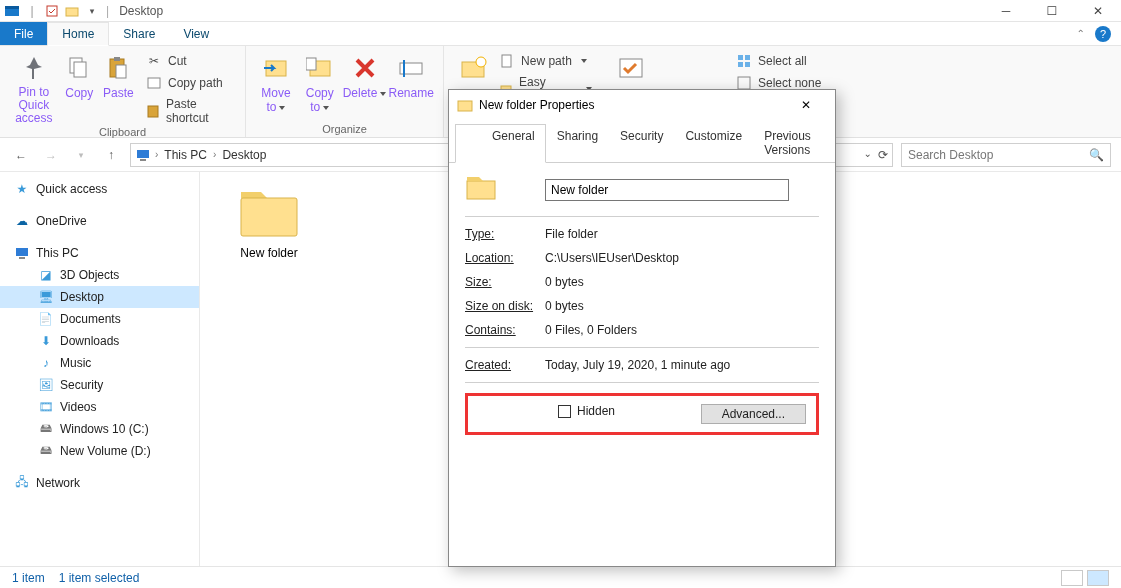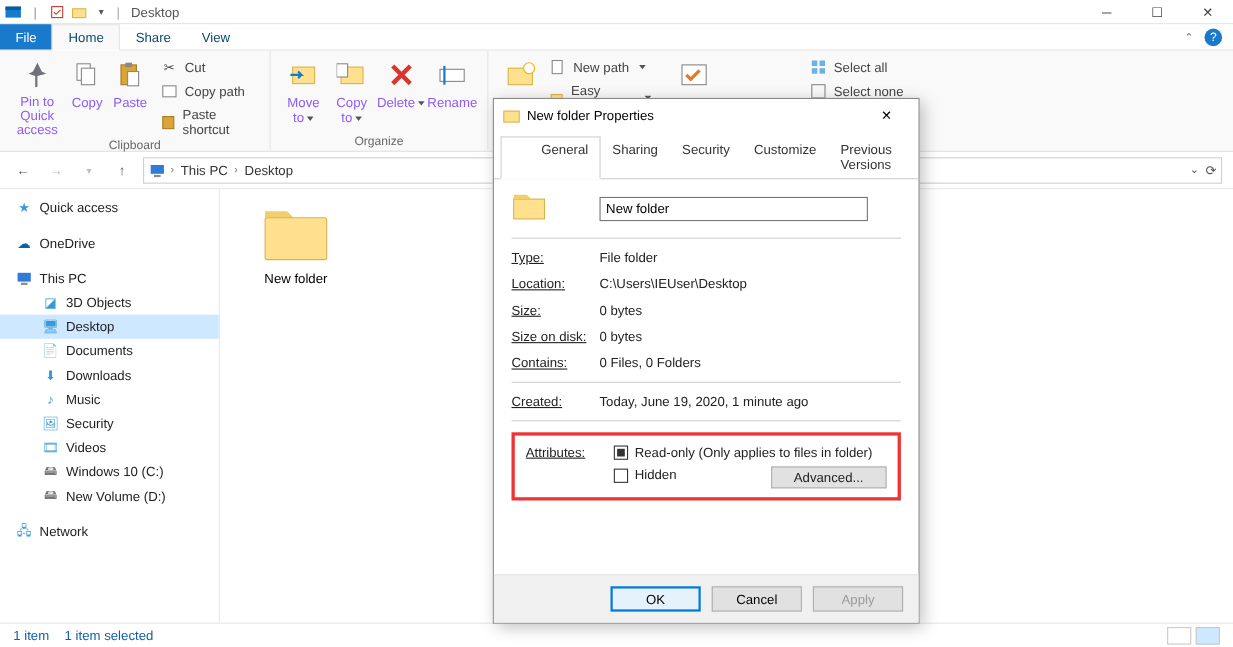--- a/index.html
+++ b/index.html
@@ -312,20 +312,24 @@
       </span>
     <span class="sep">›</span>
     <span class="crumb">This PC</span>
     <span class="sep">›</span>
     <span class="crumb">Desktop</span>
     <div class="ctrls">
       <span style="font-size:10px">⌄</span>
       <span>⟳</span>
     </div>
   </div>
+  <div class="search">
+    <span>Search Desktop</span>
+    <span>🔍</span>
+  </div>
 </div>
 
 <div class="layout">
   <div class="sidebar">
     <div class="tree-item">
         <span class="ic" style="color:#3a9ad9">★</span>
         <span>Quick access</span>
       </div>
     <div class="tree-sep"></div>
     <div class="tree-item">
@@ -446,34 +450,25 @@
         <div class="dlg-label">Size on disk:</div>
         <div class="dlg-val">0 bytes</div>
       </div>
     <div class="dlg-row">
         <div class="dlg-label">Contains:</div>
         <div class="dlg-val">0 Files, 0 Folders</div>
       </div>
     <div class="hr"></div>
     <div class="dlg-row">
         <div class="dlg-label">Created:</div>
-        <div class="dlg-val">Today, June 19, 2020, 1 minute ago</div>
+        <div class="dlg-val">Today, July 19, 2020, 1 minute ago</div>
       </div>
     <div class="hr"></div>
     <div class="attr-box">
-      <div class="dlg-row" style="margin-bottom:6px">
-        <div class="dlg-label">Attributes:</div>
-        <div class="dlg-val"><span class="chk filled"></span><span>Read-only (Only applies to files in folder)</span></div>
-      </div>
       <div class="dlg-row" style="margin-bottom:0">
         <div class="dlg-label"></div>
         <div class="dlg-val" style="flex:1"><span class="chk"></span><span>Hidden</span>
           <span class="adv-btn">Advanced...</span>
         </div>
       </div>
     </div>
   </div>
-  <div class="dlg-buttons">
-    <button class="primary">OK</button>
-    <button>Cancel</button>
-    <button class="disabled">Apply</button>
-  </div>
 </div>
 
 </body></html>

